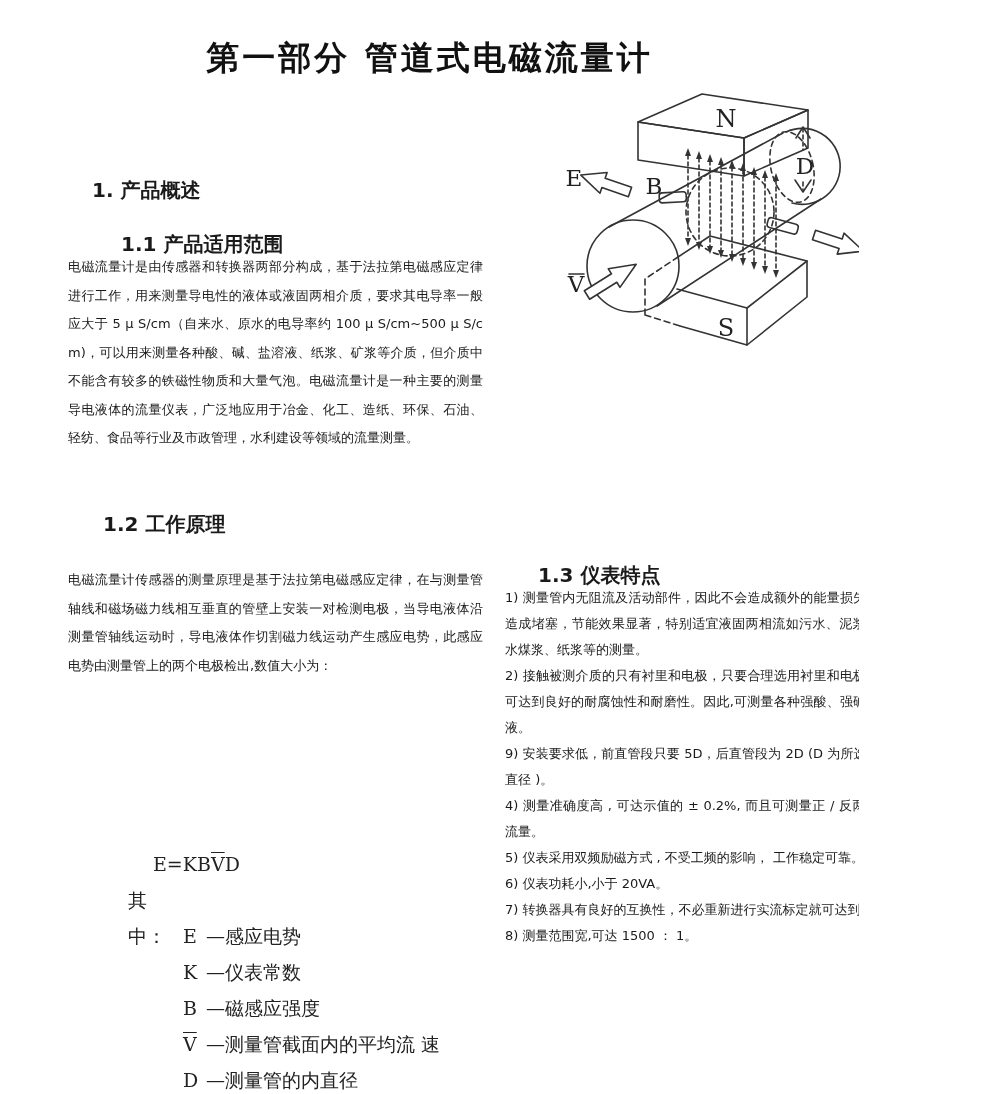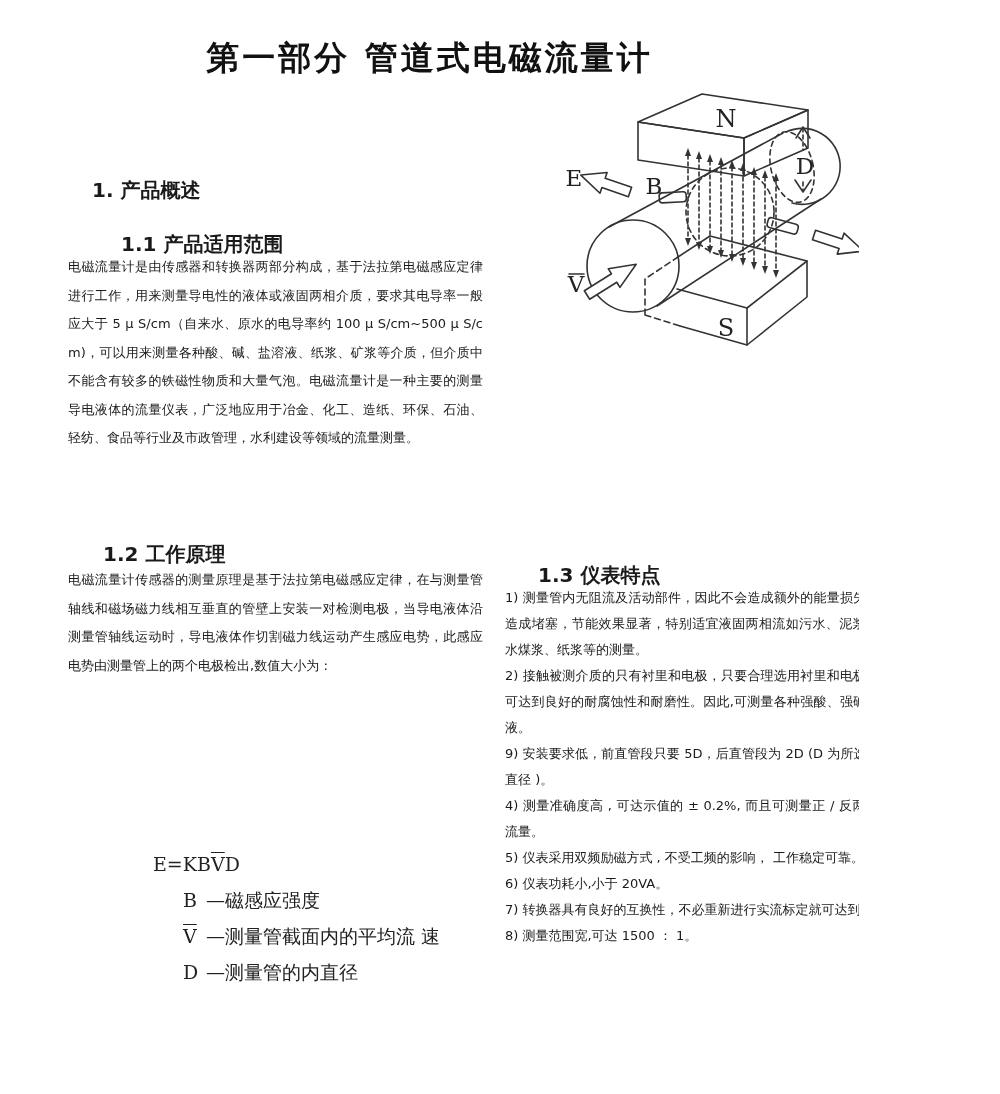--- a/index.html
+++ b/index.html
@@ -16,21 +16,21 @@
   }
   .h-main { font-size:20px; font-weight:bold; }
   .body-par {
     font-size:13px; line-height:26px; text-align:justify;
     word-break:break-all;
   }
   .left-par { line-height:28.5px; }
   .s1h  { left:68px;  top:177px;margin-left:24px; }
   .s11h { left:121px; top:231px; }
   .p1   { left:68px;  top:253px; width:415px; }
-  .s12h { left:103px; top:541px;text-align:right; }
+  .s12h { left:103px; top:511px;text-align:right; }
   .p2   { left:68px;  top:566px; width:415px; }
   .formula {
     left:128px; top:846px;
     font-family:"DejaVu Serif","Liberation Serif",serif;
     font-size:19px; line-height:36px; color:#222;
   }
   .formula .eq { margin-left:25px; }
   .ol { text-decoration:overline; }
   .def-row { padding-left:55px; }
   .def-row.first { padding-left:0; }
@@ -54,20 +54,22 @@
   <h1 class="abs title">第一部分 管道式电磁流量计</h1>
 
   <h2 class="abs h-main s1h">1. 产品概述</h2>
   <h3 class="abs h-main s11h">1.1 产品适用范围</h3>
   <p class="abs body-par left-par p1">电磁流量计是由传感器和转换器两部分构成，基于法拉第电磁感应定律进行工作，用来测量导电性的液体或液固两相介质，要求其电导率一般应大于 5 μ S/cm（自来水、原水的电导率约 100 μ S/cm~500 μ S/cm)，可以用来测量各种酸、碱、盐溶液、纸浆、矿浆等介质，但介质中不能含有较多的铁磁性物质和大量气泡。电磁流量计是一种主要的测量导电液体的流量仪表，广泛地应用于冶金、化工、造纸、环保、石油、轻纺、食品等行业及市政管理，水利建设等领域的流量测量。</p>
   <h3 class="abs h-main s12h">1.2 工作原理</h3>
   <p class="abs body-par left-par p2">电磁流量计传感器的测量原理是基于法拉第电磁感应定律，在与测量管轴线和磁场磁力线相互垂直的管壁上安装一对检测电极，当导电液体沿测量管轴线运动时，导电液体作切割磁力线运动产生感应电势，此感应电势由测量管上的两个电极检出,数值大小为：</p>
 
   <div class="abs formula">
     <div class="eq"><span>E=KB</span><span class="ol">V</span><span>D</span></div>
+    <div class="def-row first"><span class="lead">其中：</span><span class="sym">E</span><span>—感应电势</span></div>
+    <div class="def-row"><span class="sym">K</span><span>—仪表常数</span></div>
     <div class="def-row"><span class="sym">B</span><span>—磁感应强度</span></div>
     <div class="def-row"><span class="sym ol">V</span><span>—测量管截面内的平均流 速</span></div>
     <div class="def-row"><span class="sym">D</span><span>—测量管的内直径</span></div>
   </div>
 
   <div class="abs diagram">
     <svg width="460" height="292" viewBox="0 0 460 292">
       <g stroke="#333" stroke-width="1.6" fill="none" stroke-linejoin="round" stroke-linecap="round">
 
         <g>

